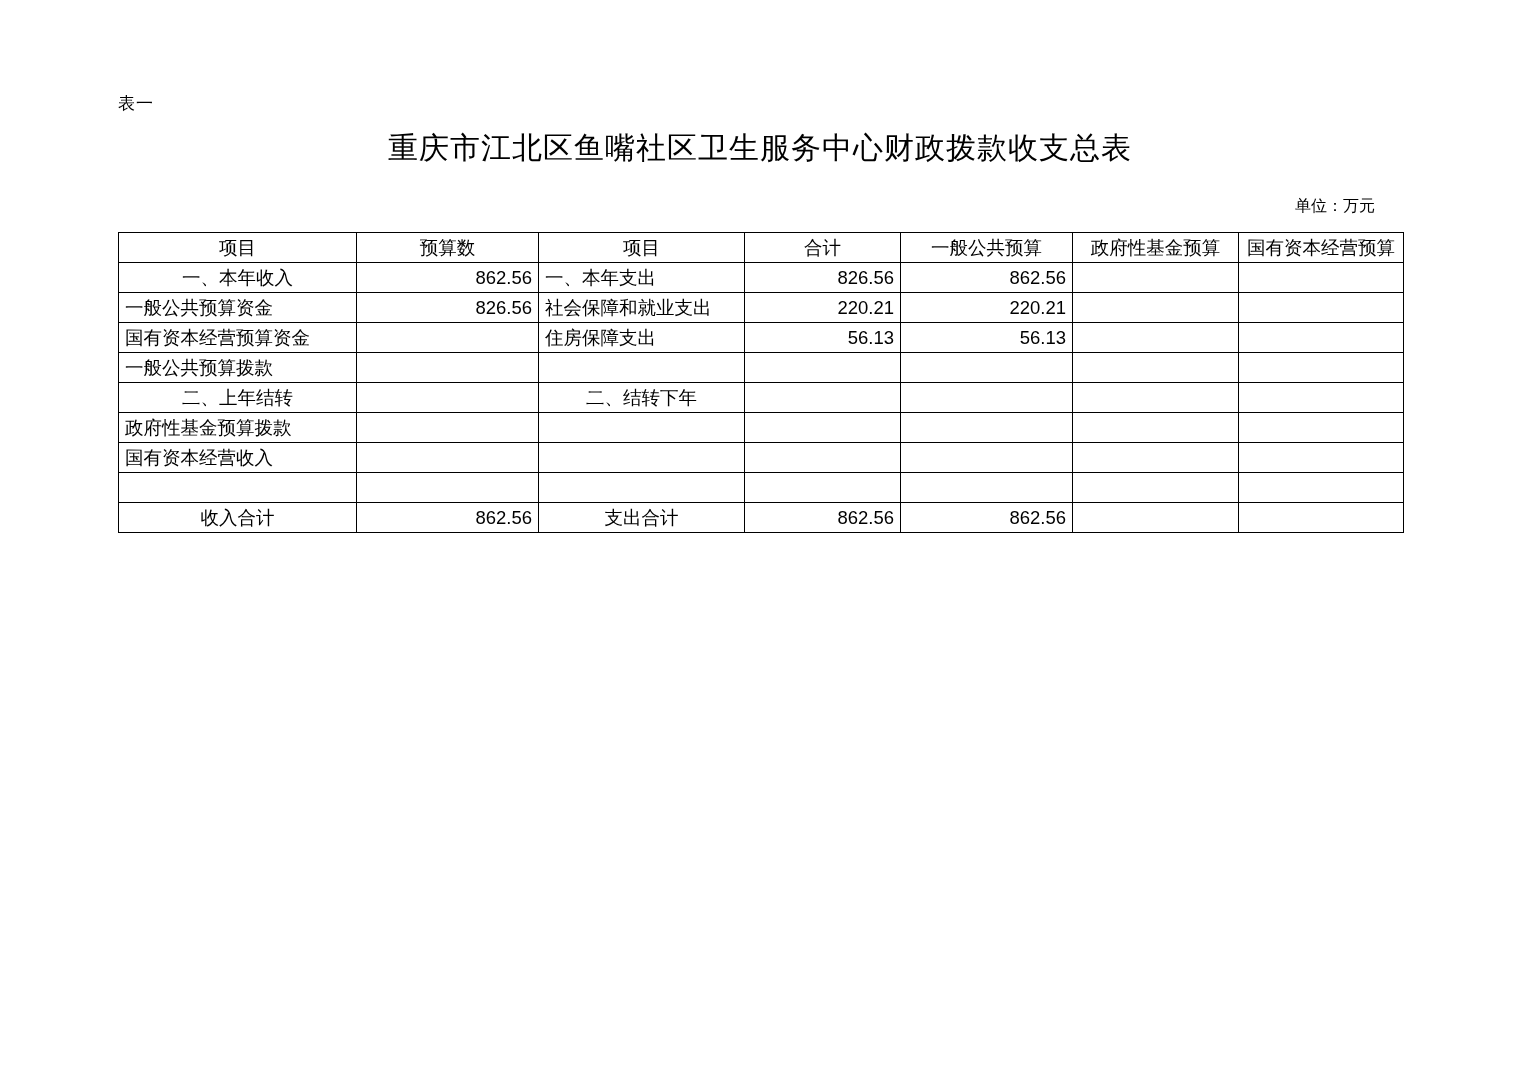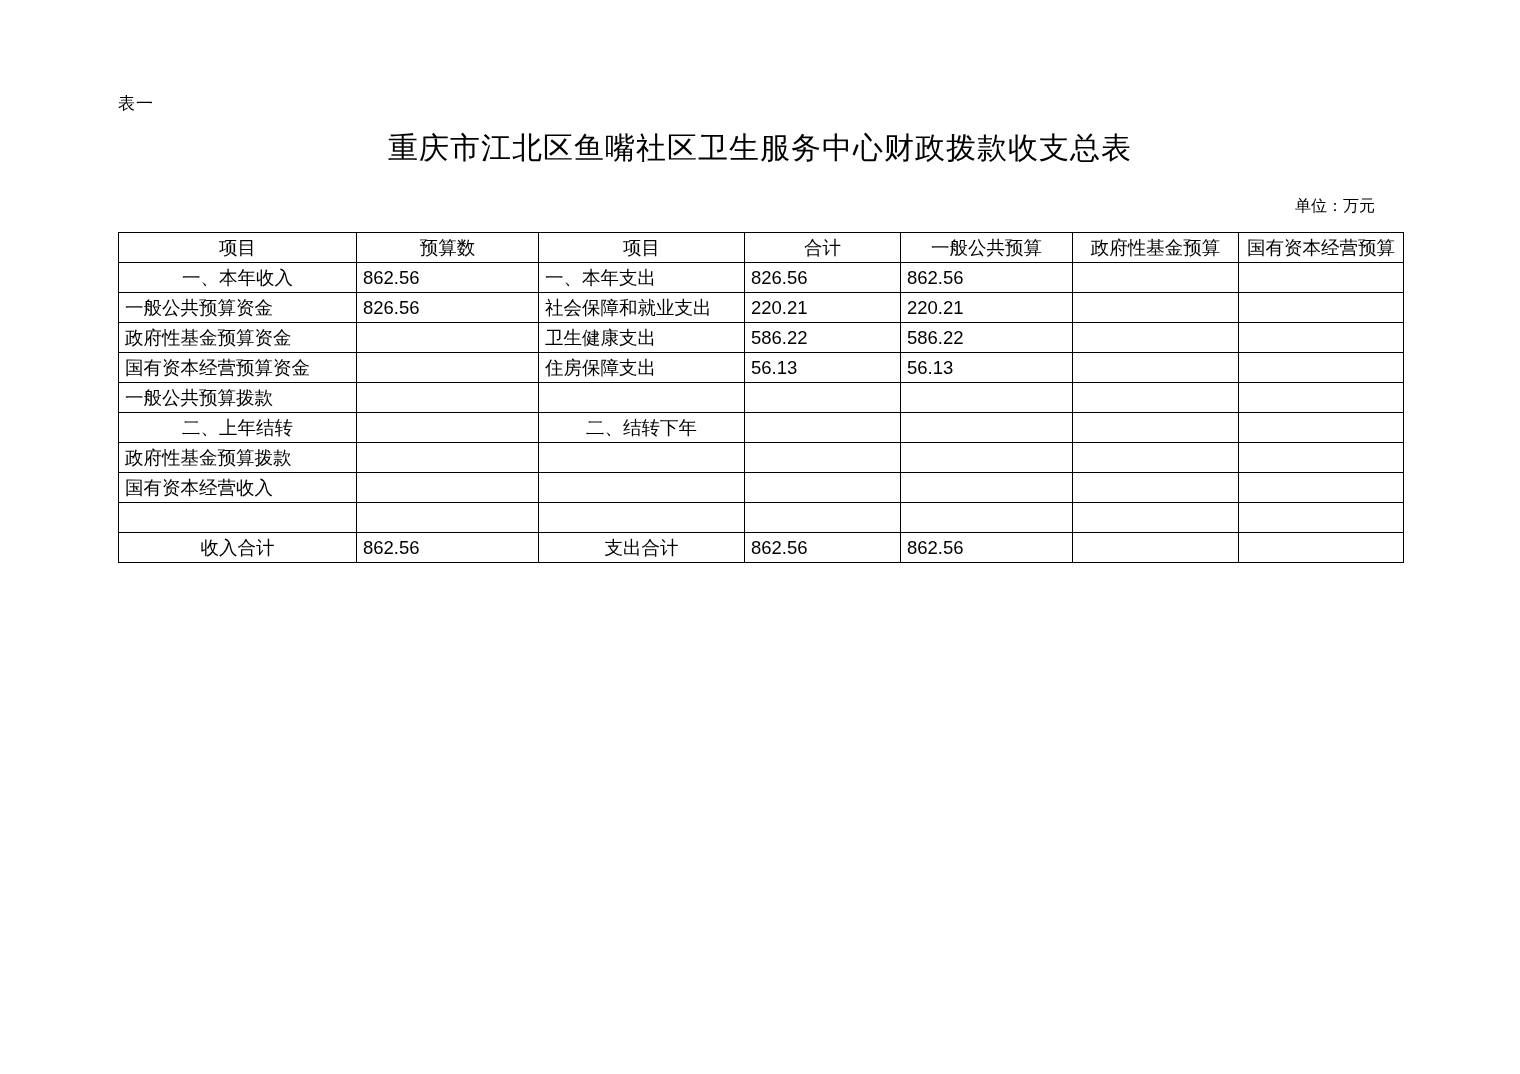--- a/index.html
+++ b/index.html
@@ -62,21 +62,21 @@
   table.fin td {
     border: 1px solid #000000;
     height: 30px;
     font-size: 18.5px;
     padding: 1px 6px;
     box-sizing: border-box;
     vertical-align: middle;
   }
   .c-center { text-align: center; }
   .c-left   { text-align: left; }
-  .c-right  { text-align: left; padding-right: 10px; }
+  .c-right  { text-align: right; padding-right: 10px; }
   .hdr-group td { height: 38px; }
   .hdr-col td { height: 52px; }
   .two-line { line-height: 1.15; }
   .empty-row td { height: 30px; }
   
   col.c1 { width: 238px; }
   col.c2 { width: 182px; }
   col.c3 { width: 206px; }
   col.c4 { width: 156px; }
   col.c5 { width: 172px; }
@@ -129,29 +129,20 @@
         <tr>
           <td class="c-left">一般公共预算资金</td>
           <td class="c-right">826.56</td>
           <td class="c-left">社会保障和就业支出</td>
           <td class="c-right">220.21</td>
           <td class="c-right">220.21</td>
           <td class="c-right"></td>
           <td class="c-right"></td>
         </tr>
 
-        <tr>
-          <td class="c-left">政府性基金预算资金</td>
-          <td class="c-right"></td>
-          <td class="c-left">卫生健康支出</td>
-          <td class="c-right">586.22</td>
-          <td class="c-right">586.22</td>
-          <td class="c-right"></td>
-          <td class="c-right"></td>
-        </tr>
 
         <tr>
           <td class="c-left">国有资本经营预算资金</td>
           <td class="c-right"></td>
           <td class="c-left">住房保障支出</td>
           <td class="c-right">56.13</td>
           <td class="c-right">56.13</td>
           <td class="c-right"></td>
           <td class="c-right"></td>
         </tr>

